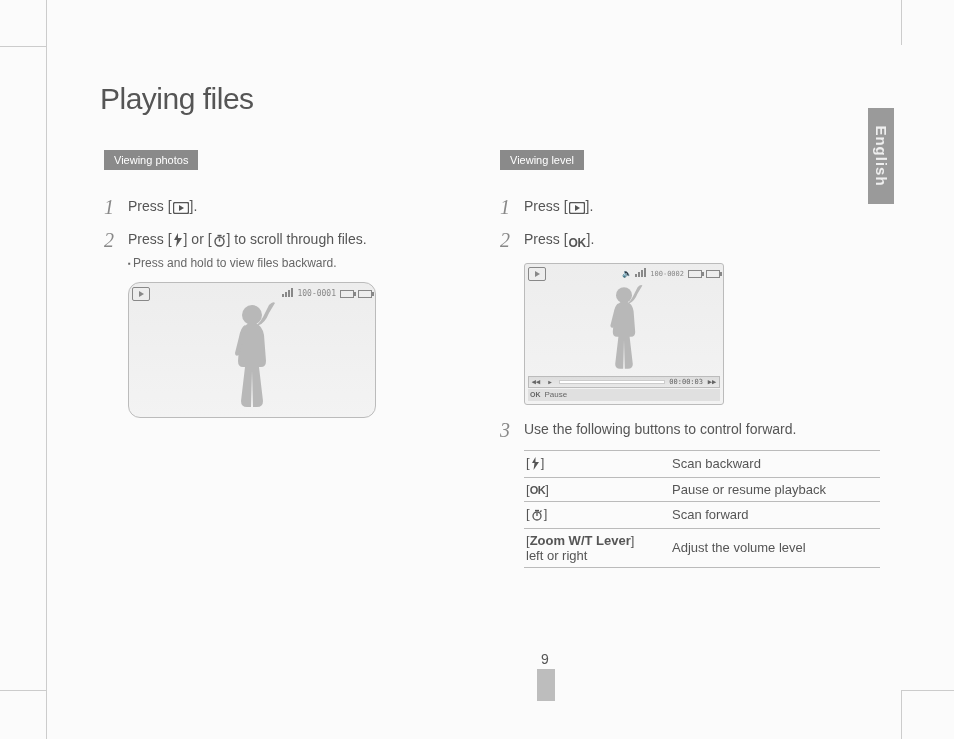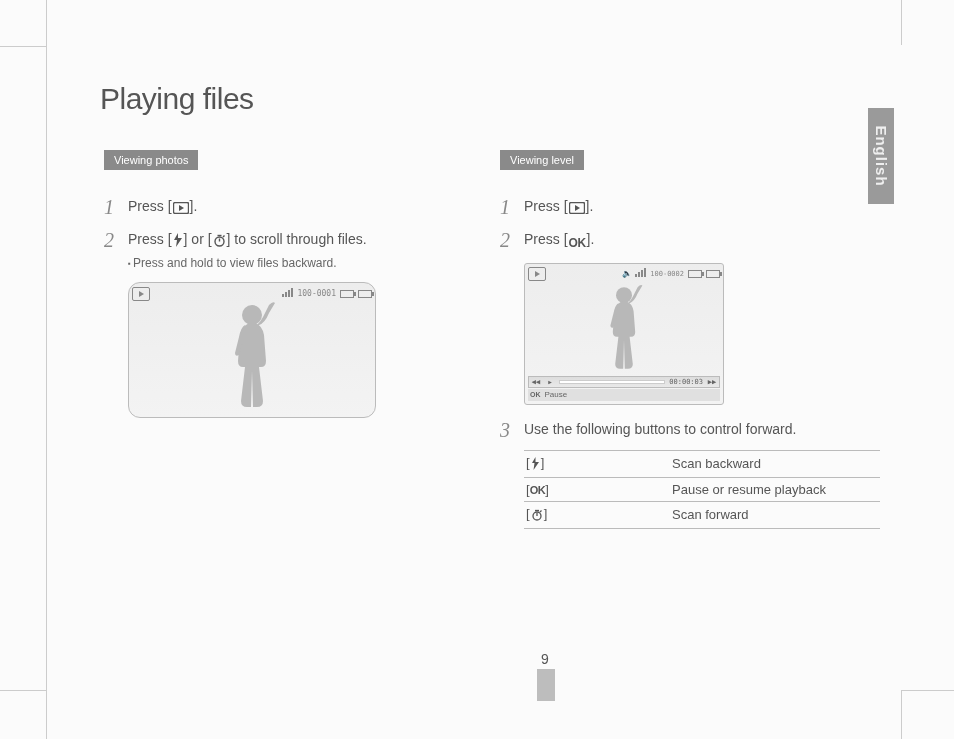--- a/index.html
+++ b/index.html
@@ -312,18 +312,22 @@
     </tr>
     <tr>
       <td>[<span class="inline-icon"><svg width="12" height="12">
                 <circle cx="6" cy="7" r="4" fill="none" stroke="#555" stroke-width="1.3"></circle>
                 <line x1="6" y1="7" x2="6" y2="4" stroke="#555" stroke-width="1.3"></line>
                 <line x1="4" y1="1.5" x2="8" y2="1.5" stroke="#555" stroke-width="1.3"></line>
                 <line x1="9" y1="3" x2="10.5" y2="1.5" stroke="#555" stroke-width="1.3"></line>
               </svg></span>]</td>
       <td>Scan forward</td>
     </tr>
+    <tr>
+      <td>[<b>Zoom W/T Lever</b>]<br><span>left or right</span></td>
+      <td>Adjust the volume level</td>
+    </tr>
   </tbody>
     </table>
 </div>
 
 <div class="page-number">9</div>
 <div class="page-num-bar"></div>
 
 </body></html>

